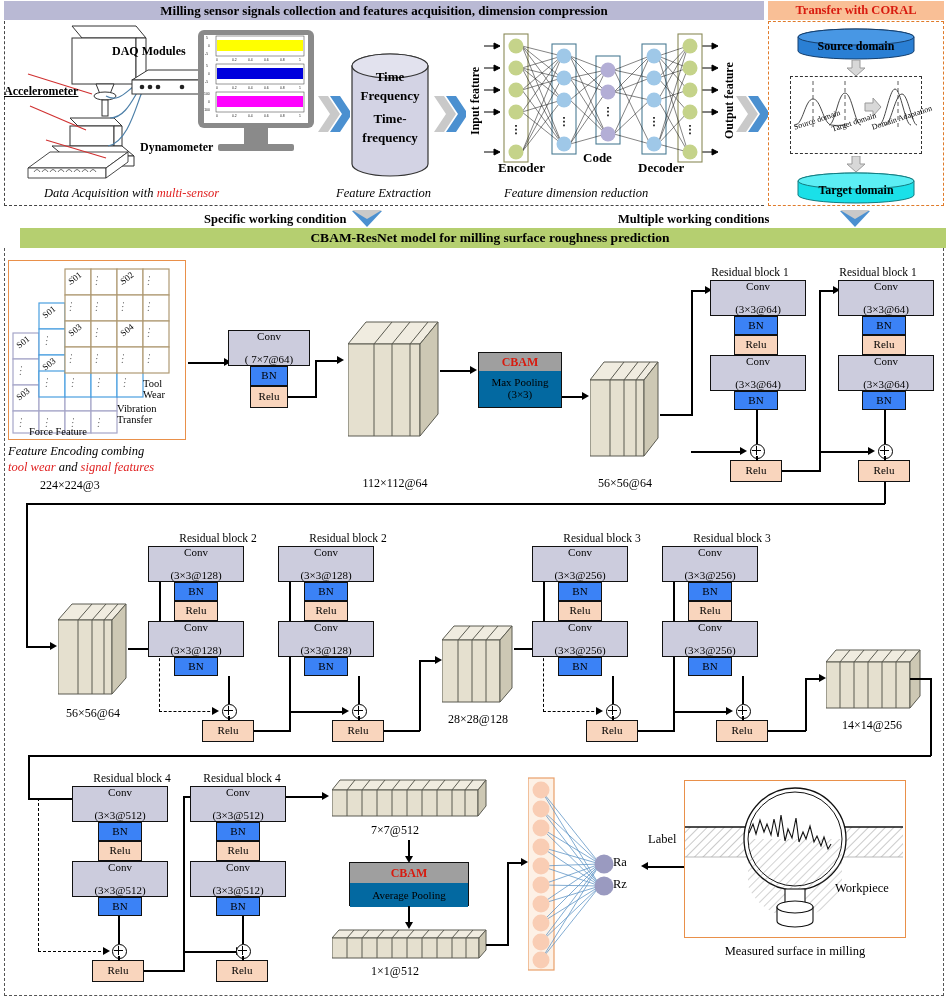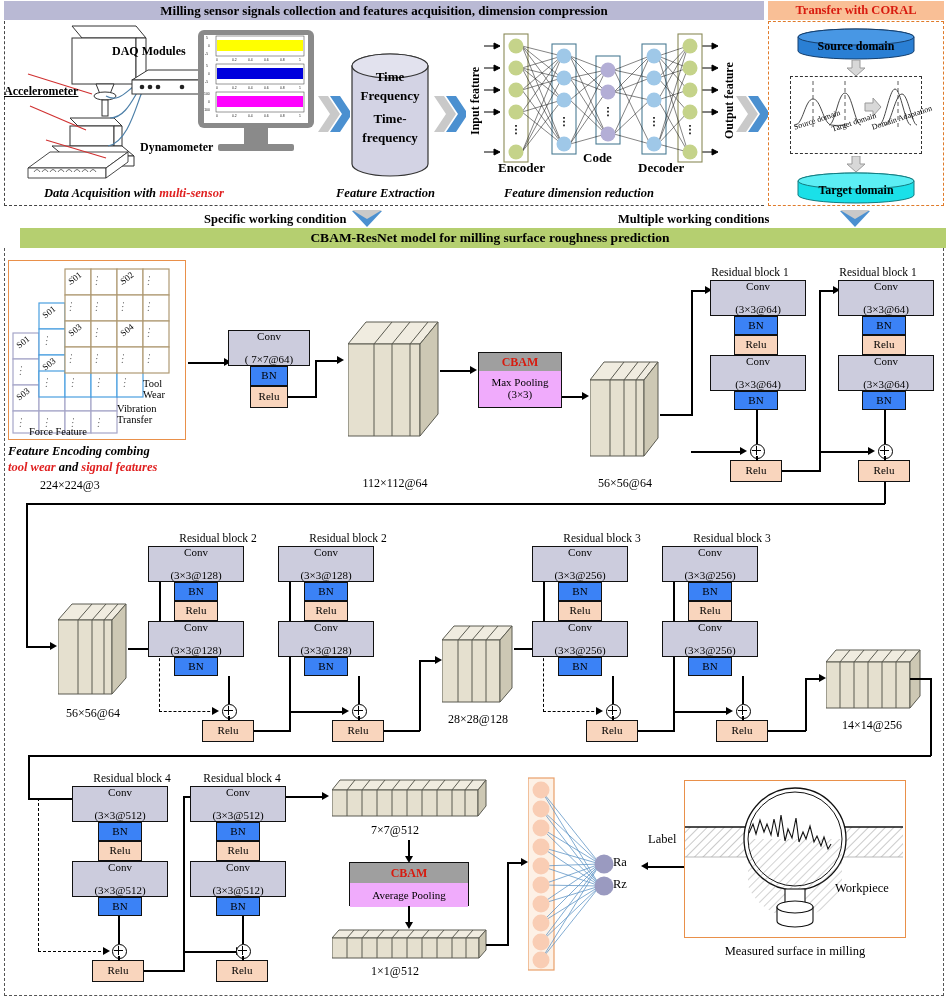--- a/index.html
+++ b/index.html
@@ -11,33 +11,33 @@
   
   .banner{height:19px;line-height:19px;font-weight:bold;font-size:13px;text-align:center;}
   #top-banner{left:4px;top:1px;width:760px;background:#b9b9d4;}
   #coral-banner{left:768px;top:1px;width:176px;background:#f9bf96;color:#d81b0f;font-size:12.5px;}
   #green-banner{left:20px;top:228px;width:940px;height:20px;line-height:20px;background:#b5cf70;font-size:13.5px;}
   #top-left-frame{left:4px;top:21px;width:760px;height:185px;border-left:1.6px dashed #444;border-bottom:1.6px dashed #444;box-sizing:border-box;}
   #coral-frame{left:768px;top:21px;width:176px;height:185px;border:1.6px dashed #e07b2a;box-sizing:border-box;}
   #model-frame{left:4px;top:248px;width:940px;height:748px;border:1.6px dashed #555;border-top:none;box-sizing:border-box;}
 
   
-  .cap{font-style:italic;font-weight:bold;font-size:12.5px;}
+  .cap{font-style:italic;font-weight:normal;font-size:12.5px;}
   .lbl{font-size:12px;}
   .lbl-b{font-size:12px;font-weight:bold;}
   .red{color:#e02020;}
 
   
   .nbox{box-sizing:border-box;border:1.3px solid #111;display:flex;flex-direction:column;
         align-items:center;justify-content:center;line-height:1.02;font-size:11px;}
   .conv{background:#ccccdd;justify-content:space-between;}
   .bn{background:#3b82f6;}
   .relu{background:#f9d5bd;}
   .cbam-h{background:#9f9f9f;color:#d81b0f;font-weight:bold;font-size:12px;}
-  .cbam-b{background:#f0abfc;font-size:11px;}
+  .cbam-b{background:#0369a1;font-size:11px;}
 
   
   .ln{position:absolute;background:#000;}
   .h{height:1.6px;} .v{width:1.6px;}
   .dot-h{position:absolute;height:0;border-top:1.6px dashed #000;}
   .dot-v{position:absolute;width:0;border-left:1.6px dashed #000;}
   .ahead{position:absolute;width:0;height:0;}
   .ar{border-top:4px solid transparent;border-bottom:4px solid transparent;border-left:7px solid #000;}
   .al{border-top:4px solid transparent;border-bottom:4px solid transparent;border-right:7px solid #000;}
   .ad{border-left:4px solid transparent;border-right:4px solid transparent;border-top:7px solid #000;}

